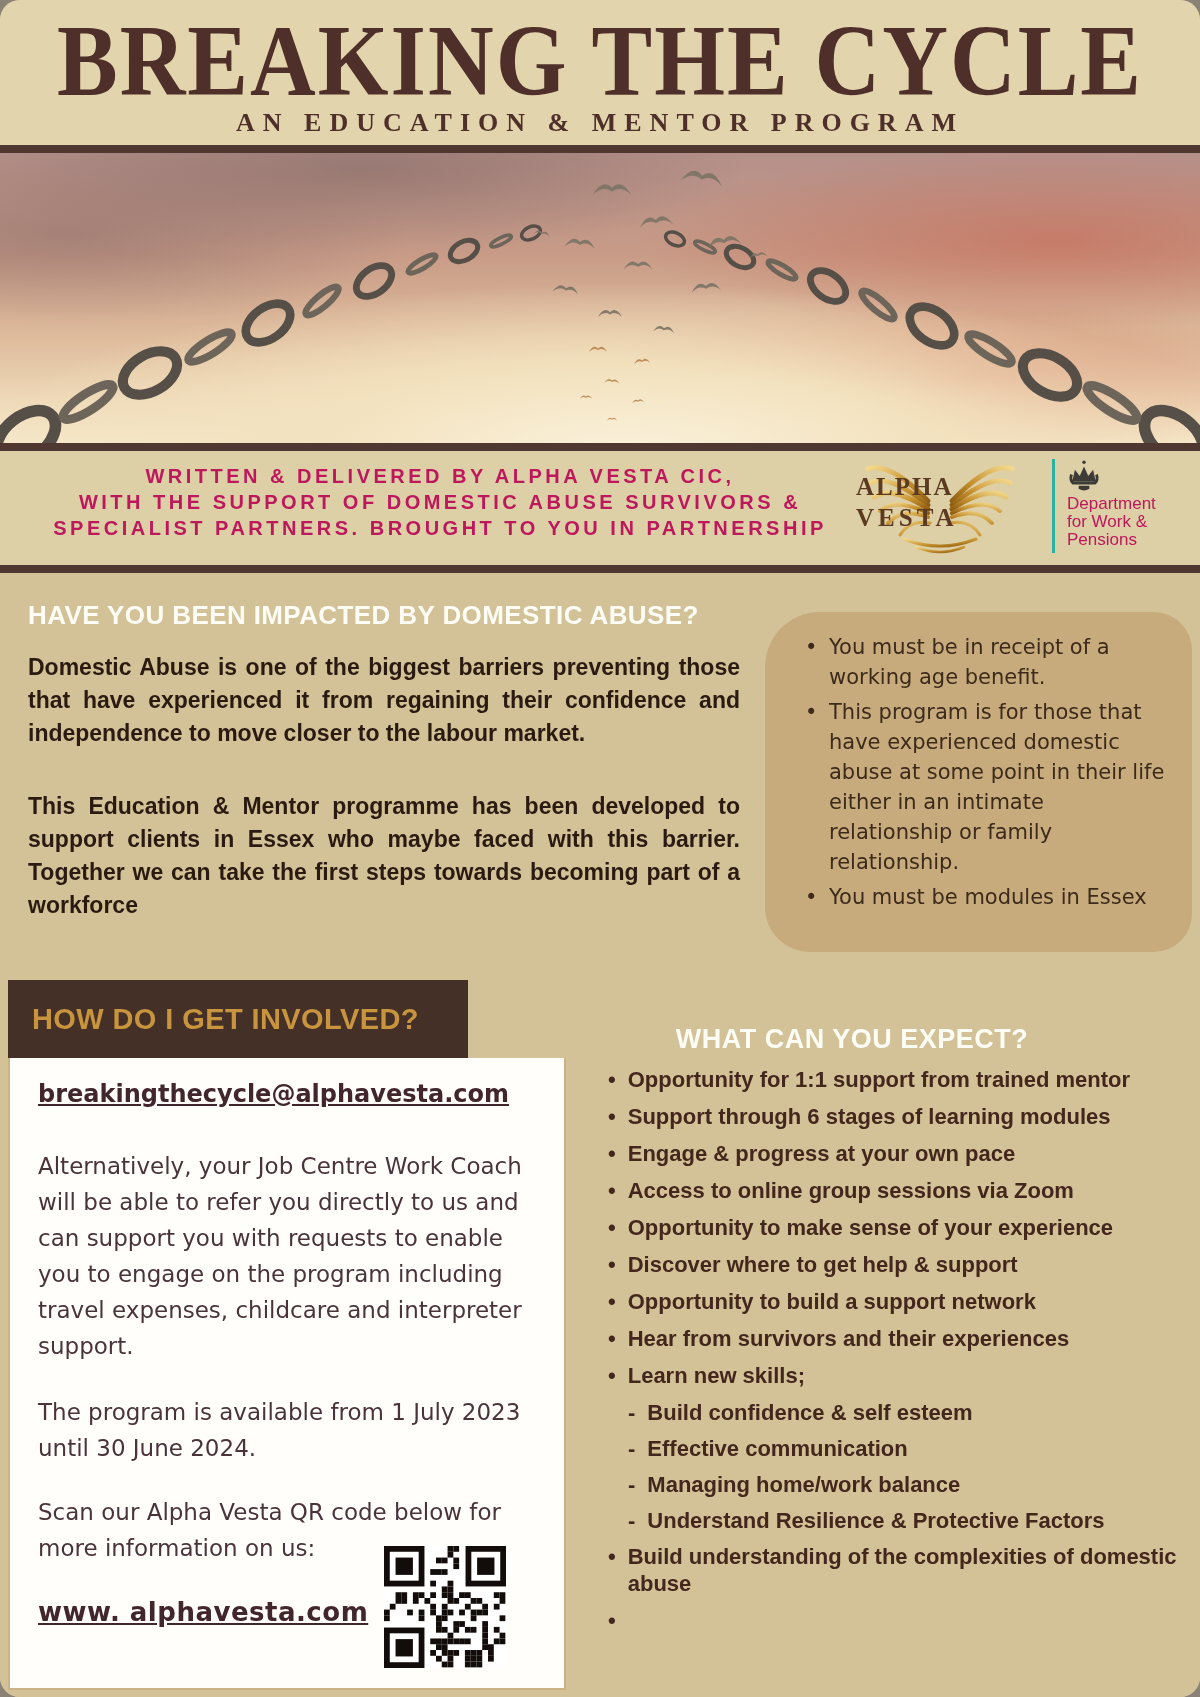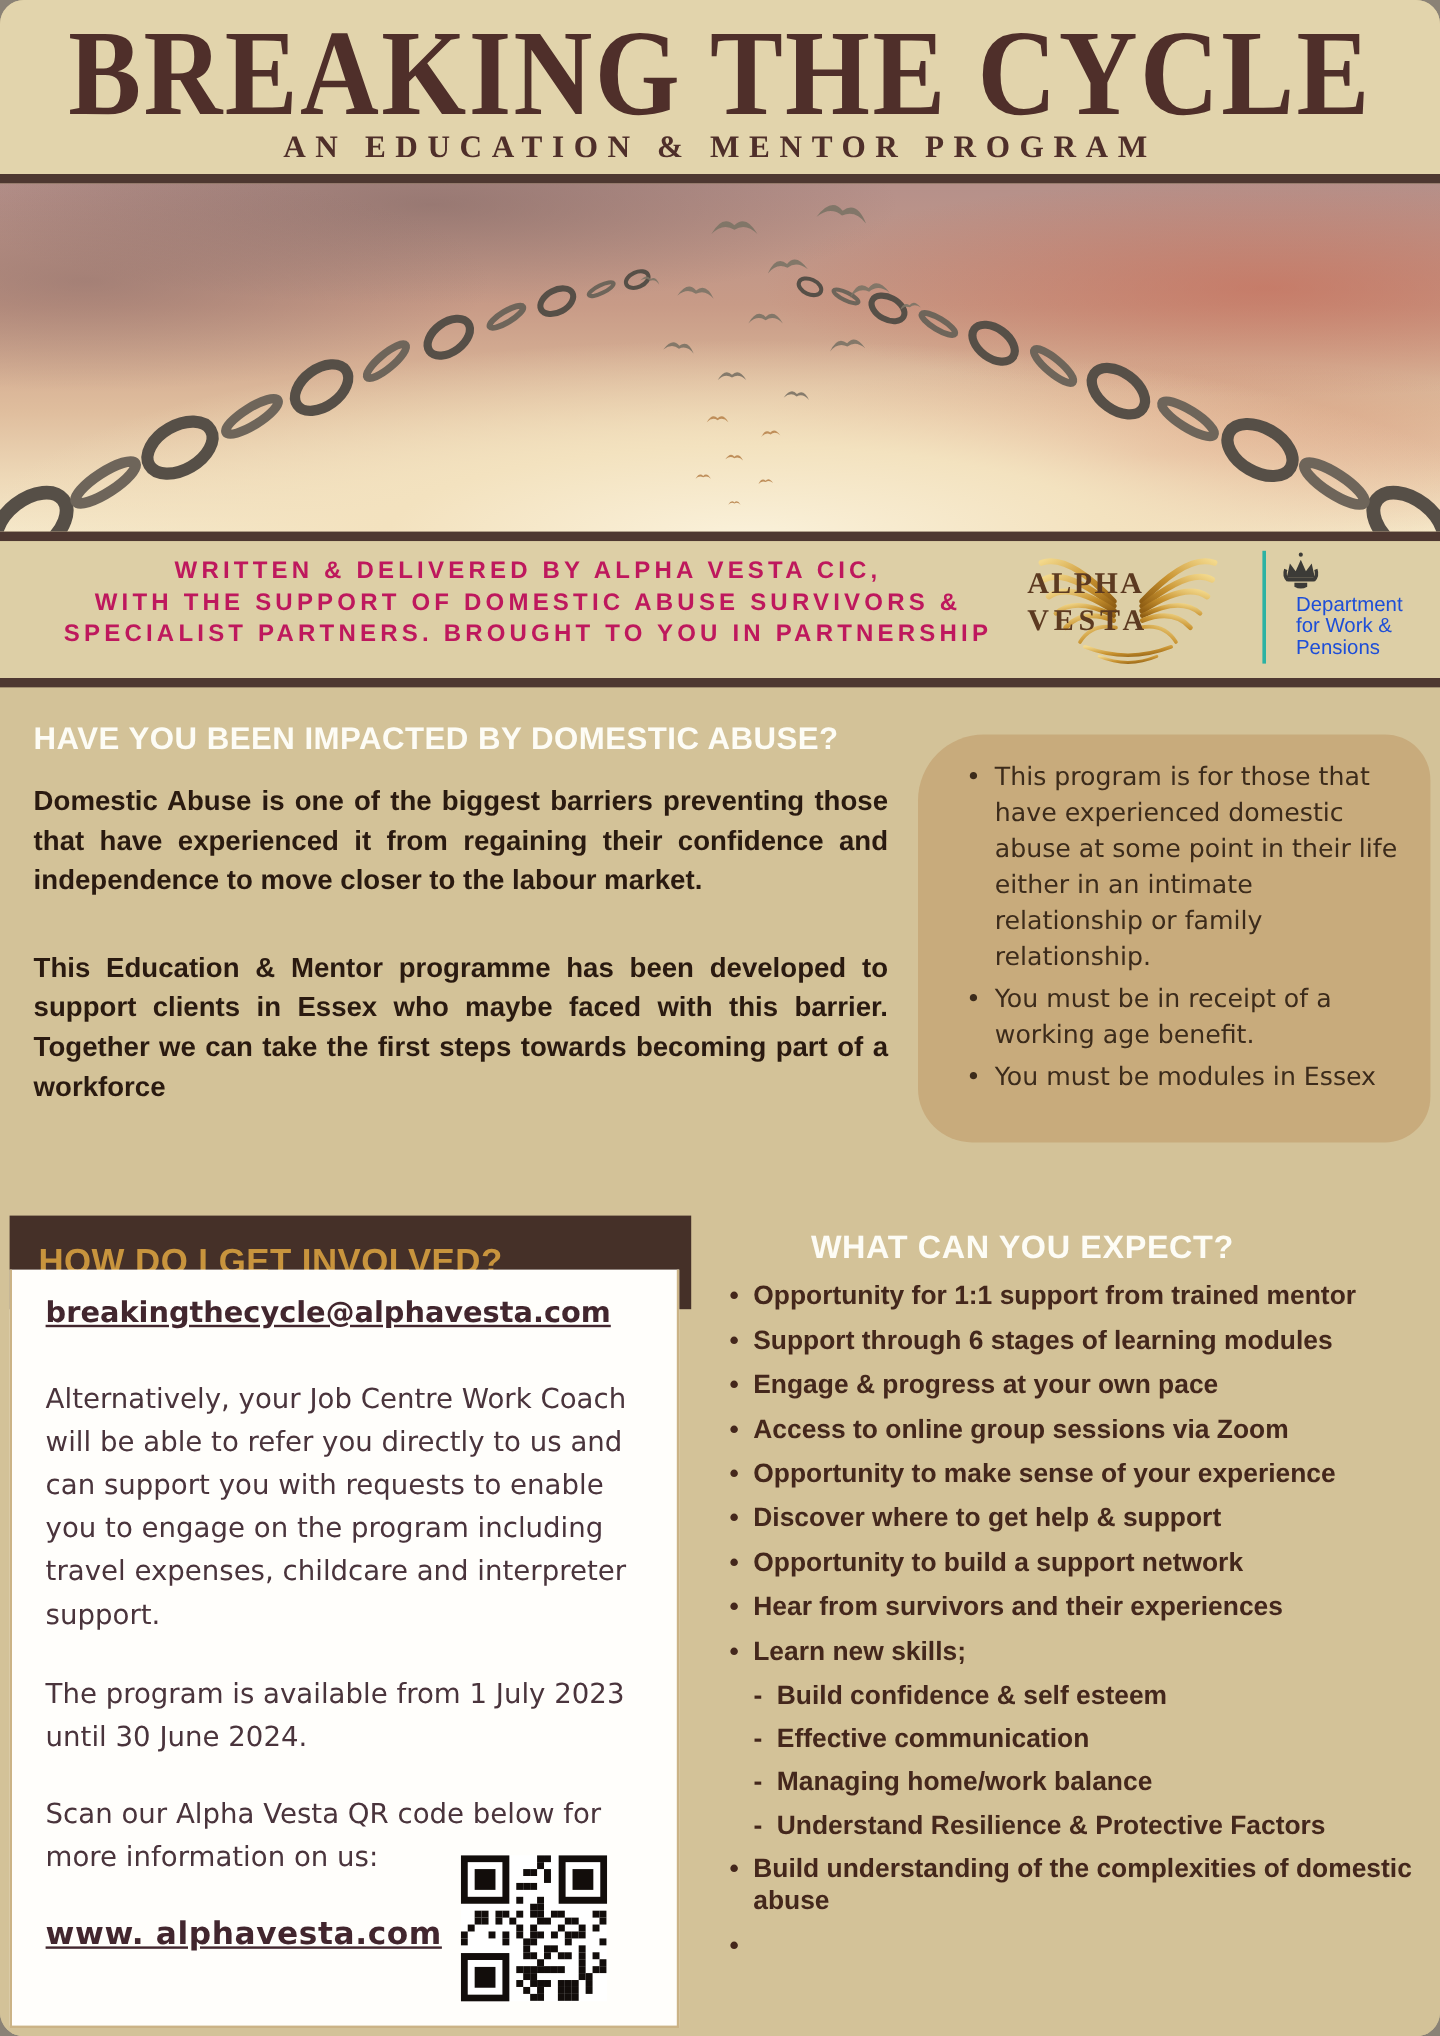--- a/index.html
+++ b/index.html
@@ -30,36 +30,36 @@
   .band{position:absolute;left:0;top:451px;width:1200px;height:114px;background:#ddcfa6;}
   .band .ptext{position:absolute;left:40px;top:12px;width:800px;text-align:center;
        font-size:20px;font-weight:600;letter-spacing:3.5px;line-height:26px;color:#be185d;}
   .avlogo{position:absolute;left:856px;top:2px;width:168px;height:110px;}
   .avlogo .avtxt{position:absolute;left:0;top:20px;width:168px;text-align:left;
        font-family:"Liberation Serif",serif;font-weight:700;color:#5c3a21;}
   .avlogo .l1{font-size:25px;letter-spacing:2px;display:block;}
   .avlogo .l2{font-size:25px;letter-spacing:4px;display:block;margin-top:3px;}
   .dwp{position:absolute;left:1052px;top:8px;height:94px;border-left:3px solid #2cb2a3;padding-left:12px;}
   .dwp .crest{display:block;margin-bottom:4px;}
-  .dwp .dline{font-size:17px;line-height:18px;color:#1d4ed8;margin-left:13px;}
+  .dwp .dline{font-size:17px;line-height:18px;color:#be185d;}
   
   .main-bg{position:absolute;left:0;top:573px;width:1200px;height:1124px;background:#d3c298;}
   .impacted{position:absolute;left:28px;top:600px;width:712px;}
   .impacted h2{margin:0 0 20px 0;font-size:26px;font-weight:700;letter-spacing:0.4px;color:#fdfcf5;}
   .impacted p{margin:0 0 40px 0;font-size:23px;line-height:33px;font-weight:600;color:#2a1a10;text-align:justify;}
   
   .criteria{position:absolute;left:765px;top:612px;width:427px;height:340px;background:#c8ab7c;
        border-radius:55px 38px 38px 45px;box-sizing:border-box;padding:20px 26px 20px 40px;}
   .criteria h2{margin:0 0 8px 0;font-size:27px;font-weight:700;color:#40291a;letter-spacing:0.4px;}
   .crow{display:flex;margin-bottom:5px;font-family:"DejaVu Sans",sans-serif;
        font-size:21px;line-height:30px;color:#3c2b1b;}
   .cmk{flex:none;width:24px;}
   .cmk::before{content:"\2022";}
   
-  .invbar{position:absolute;left:8px;top:1013px;width:568px;height:78px;background:#453028;
+  .invbar{position:absolute;left:8px;top:980px;width:460px;height:78px;background:#453028;
        display:flex;align-items:center;box-sizing:border-box;padding-left:24px;}
   .invbar h2{margin:0;font-size:29px;font-weight:700;color:#c8943d;letter-spacing:0.4px;}
   .whitebox{position:absolute;left:8px;top:1058px;width:558px;height:632px;background:#fffefb;
        border:2px solid #cbb386;border-top:none;box-sizing:border-box;
        padding:18px 26px 0 28px;font-family:"DejaVu Sans",sans-serif;
        font-size:23px;line-height:36px;color:#4a343c;}
   .whitebox p{margin:0;}
   .wb-email{display:inline-block;margin:0 0 36px 0;font-weight:700;text-decoration:underline;
        color:#42262e;font-size:24px;}
   .mb30{margin-bottom:30px !important;}
@@ -255,26 +255,26 @@
     <h2>HAVE YOU BEEN IMPACTED BY DOMESTIC ABUSE?</h2>
     <p>Domestic Abuse is one of the biggest barriers preventing those that have experienced it from regaining their confidence and independence to move closer to the labour market.</p>
     <p>This Education &amp; Mentor programme has been developed to support clients in Essex who maybe faced with this barrier. Together we can take the first steps towards becoming part of a workforce</p>
   </section>
 
   <aside class="criteria">
     <div>
 
         <div class="crow">
           <span class="cmk"></span>
-          <span>This program is for those that have experienced domestic abuse at some point in their life either in an intimate relationship or family relationship.</span>
+          <span>You must be in receipt of a working age benefit.</span>
         </div>
 
         <div class="crow">
           <span class="cmk"></span>
-          <span>You must be in receipt of a working age benefit.</span>
+          <span>This program is for those that have experienced domestic abuse at some point in their life either in an intimate relationship or family relationship.</span>
         </div>
 
         <div class="crow">
           <span class="cmk"></span>
           <span>You must be modules in Essex</span>
         </div>
       </div>
   </aside>
 
   <div class="invbar">

